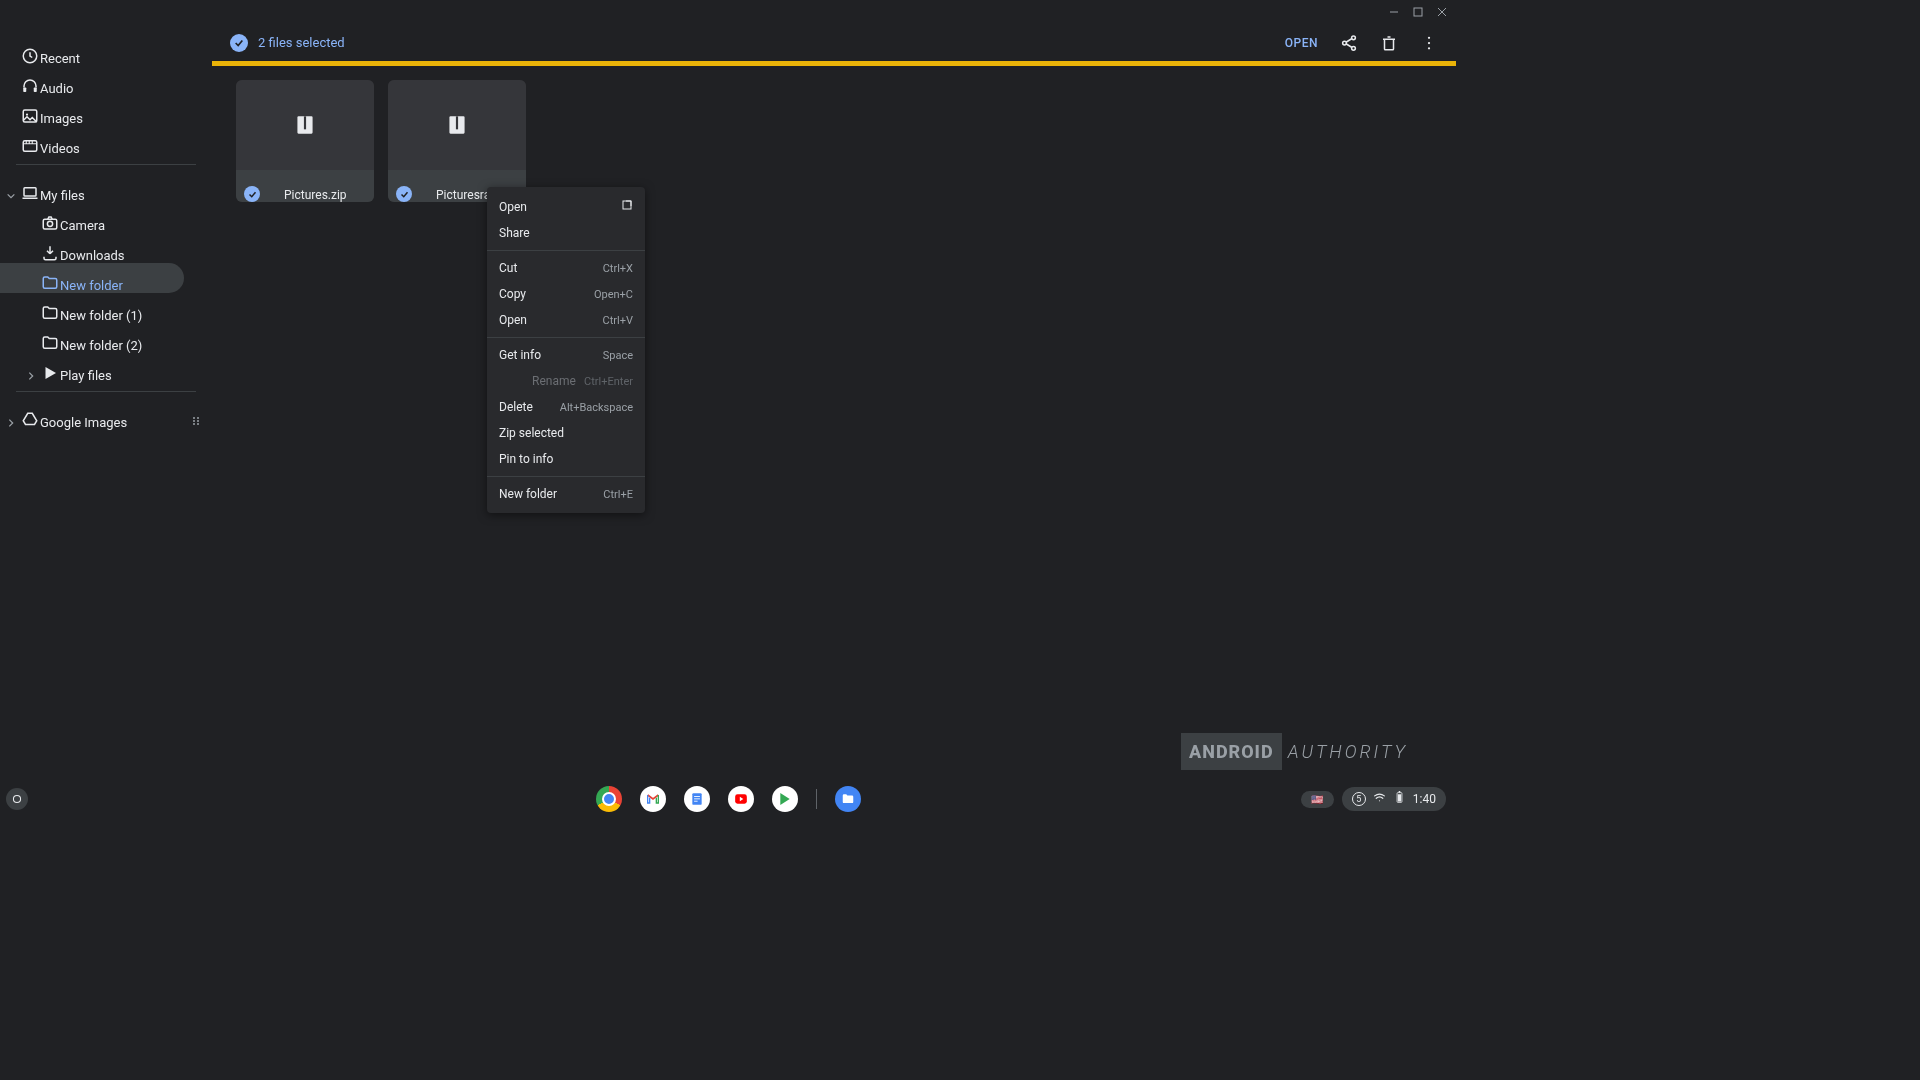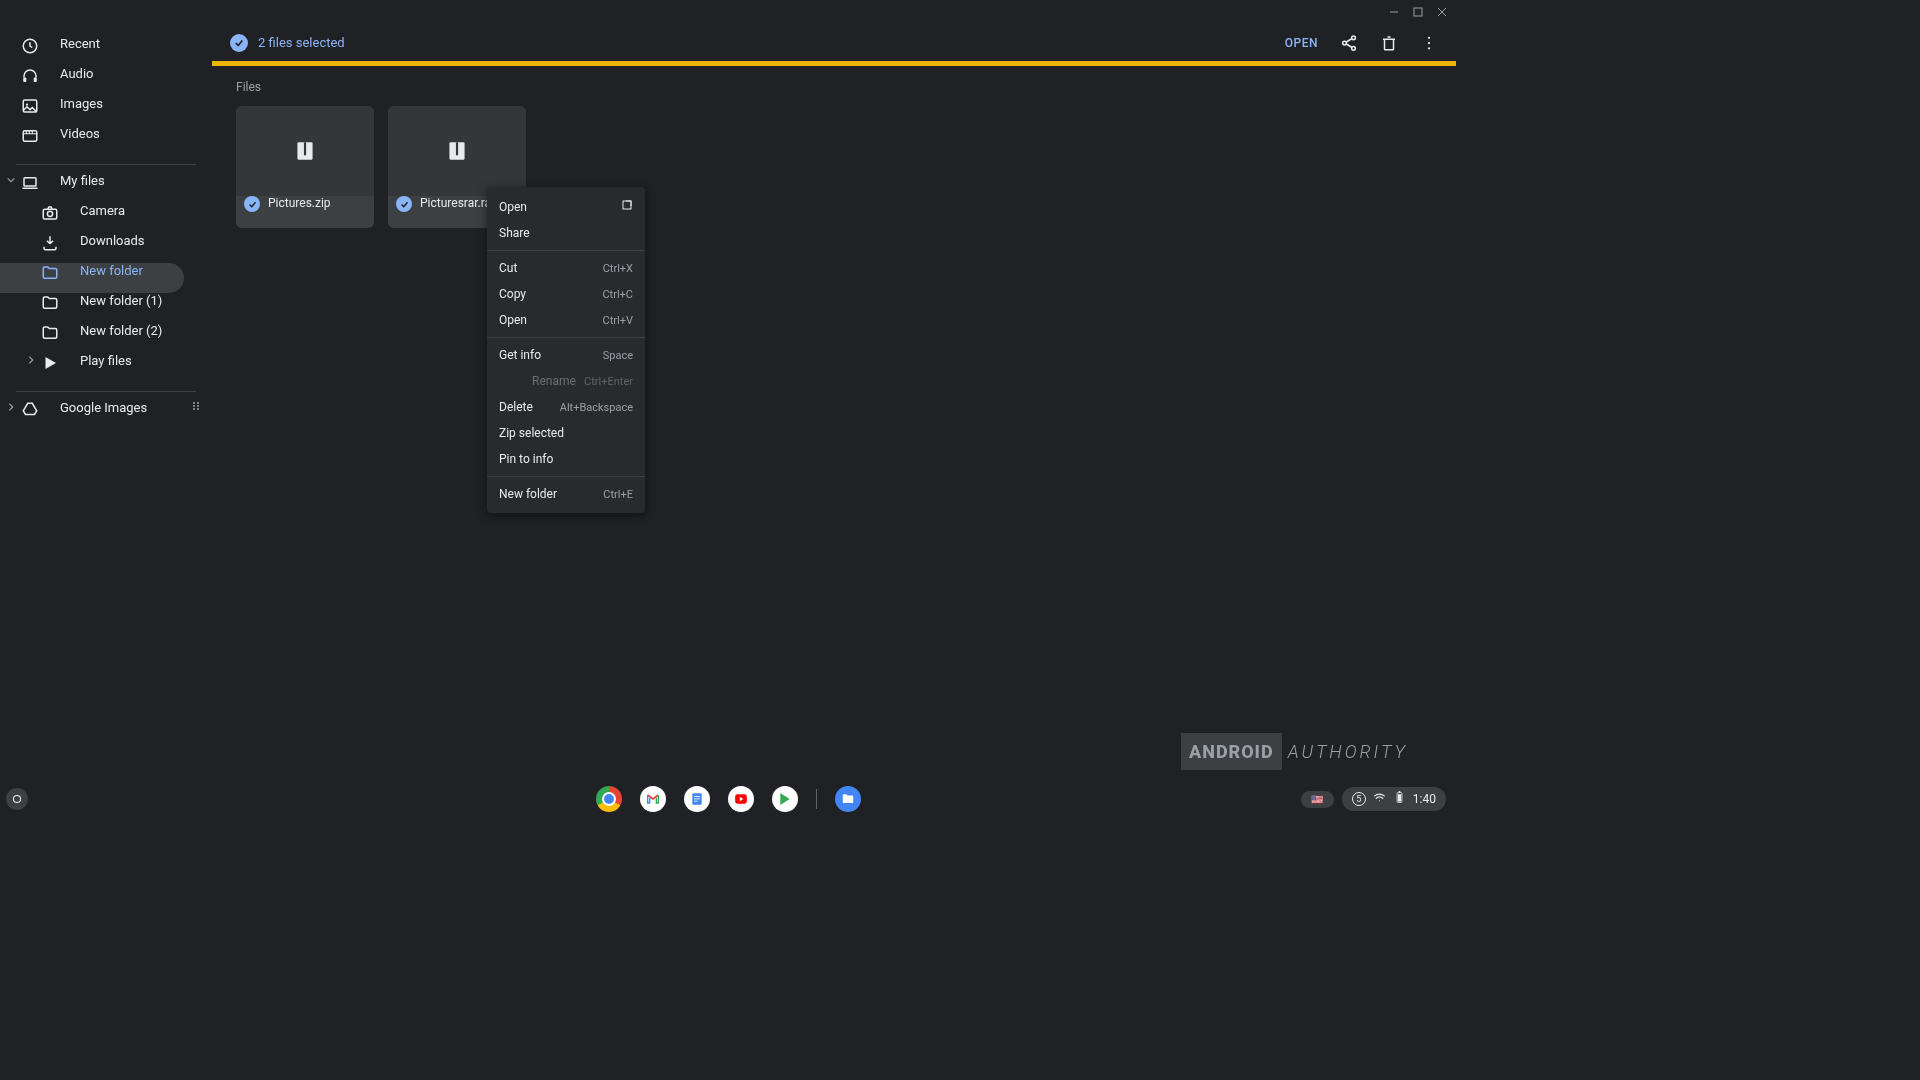--- a/index.html
+++ b/index.html
@@ -4,21 +4,21 @@
 <style>
 * { margin: 0; padding: 0; box-sizing: border-box; font-family: Roboto, Arial, sans-serif; }
 body { background: #202124; color: #e8eaed; width: 1456px; height: 816px; overflow: hidden; position: relative; }
 
 .titlebar { height: 24px; background: #202124; display: flex; justify-content: flex-end; align-items: center; padding-right: 8px; gap: 12px; }
 .titlebar svg { width: 12px; height: 12px; }
 
 .app { display: flex; height: calc(100% - 24px - 34px); }
 
 .sidebar { width: 212px; padding-top: 12px; display: flex; flex-direction: column; }
-.sidebar-item { display: flex; align-items: flex-start; height: 30px; padding-left: 20px; gap: 20px; font-size: 13px; color: #e8eaed; cursor: pointer; border-radius: 0 15px 15px 0; margin-right: 28px; position: relative; }
+.sidebar-item { display: flex; align-items: flex-end; height: 30px; padding-left: 20px; font-size: 13px; color: #e8eaed; cursor: pointer; border-radius: 0 15px 15px 0; margin-right: 28px; position: relative; }
 .sidebar-item.active { background: #3c4043; color: #8ab4f8; }
 .sidebar-item.nested { padding-left: 40px; }
 .sidebar-item .icon { width: 20px; height: 20px; display: flex; align-items: center; justify-content: center; }
 .sidebar-item .chevron { position: absolute; left: 4px; width: 14px; height: 14px; display: flex; align-items: center; justify-content: center; }
 .sidebar-item.nested .chevron { left: 24px; }
 .sidebar-divider { height: 1px; background: #3c4043; margin: 8px 16px 8px 16px; }
 .drag-handle { position: absolute; right: -18px; }
 
 .main { flex: 1; display: flex; flex-direction: column; }
 .topbar { height: 42px; display: flex; align-items: center; padding: 0 18px; border-bottom: 5px solid #eab308; gap: 10px; }
@@ -26,21 +26,21 @@
 .selection-text { color: #8ab4f8; font-size: 13px; flex: 1; }
 .topbar-actions { display: flex; align-items: center; gap: 22px; }
 .open-btn { font-size: 12px; font-weight: 500; letter-spacing: 0.5px; color: #8ab4f8; cursor: pointer; }
 .topbar-icon { width: 18px; height: 18px; cursor: pointer; }
 
 .content { padding: 14px 24px; }
 .section-label { font-size: 12px; color: #9aa0a6; margin-bottom: 12px; }
 .files-grid { display: flex; gap: 14px; }
 .file-tile { width: 138px; border-radius: 6px; overflow: hidden; background: #2d2e31; }
 .file-thumb { height: 90px; background: #35363a; display: flex; align-items: center; justify-content: center; }
-.file-meta { height: 32px; background: #3c4043; display: flex; align-items: flex-start; padding: 0 8px; gap: 8px; }
+.file-meta { height: 32px; background: #3c4043; display: flex; align-items: flex-end; padding: 0 8px; gap: 24px; }
 .file-check { width: 16px; height: 16px; border-radius: 50%; background: #8ab4f8; display: flex; align-items: center; justify-content: center; flex-shrink: 0; }
 .file-name { font-size: 12px; color: #e8eaed; white-space: nowrap; overflow: hidden; text-overflow: ellipsis; }
 
 .context-menu { position: absolute; left: 487px; top: 187px; width: 158px; background: #292a2d; border-radius: 4px; box-shadow: 0 2px 10px rgba(0,0,0,0.5); padding: 6px 0; font-size: 12px; }
 .menu-item { display: flex; justify-content: space-between; align-items: center; padding: 6px 12px; cursor: pointer; color: #e8eaed; }
 .menu-item.disabled { color: #6b6e73; cursor: default; padding-left: 45px; }
 .menu-shortcut { color: #9aa0a6; font-size: 11px; }
 .menu-item.disabled .menu-shortcut { color: #5f6368; }
 .menu-divider { height: 1px; background: #3c4043; margin: 4px 0; }
 .menu-icon-right svg { width: 12px; height: 12px; }
@@ -238,21 +238,20 @@
             </svg></span>
         <span class="topbar-icon"><svg viewBox="0 0 24 24" width="18" height="18">
               <circle cx="12" cy="5" r="1.5" fill="#e8eaed"></circle>
               <circle cx="12" cy="12" r="1.5" fill="#e8eaed"></circle>
               <circle cx="12" cy="19" r="1.5" fill="#e8eaed"></circle>
             </svg></span>
       </div>
     </div>
 
     <div class="content">
-      <div class="section-label">Files</div>
       <div class="files-grid">
         <div class="file-tile">
           <div class="file-thumb">
               <svg viewBox="0 0 24 24" width="26" height="26">
                 <rect x="5" y="4" width="14" height="16" rx="1" fill="#e8eaed"></rect>
                 <rect x="11" y="4" width="2" height="12" fill="#35363a"></rect>
               </svg>
             </div>
           <div class="file-meta">
             <span class="file-check">
@@ -295,21 +294,21 @@
   <div class="menu-item">
     <span>Share</span>
   </div>
   <div class="menu-divider"></div>
   <div class="menu-item">
     <span>Cut</span>
     <span class="menu-shortcut">Ctrl+X</span>
   </div>
   <div class="menu-item">
     <span>Copy</span>
-    <span class="menu-shortcut">Ctrl+C</span>
+    <span class="menu-shortcut">Open+C</span>
   </div>
   <div class="menu-item">
     <span>Open</span>
     <span class="menu-shortcut">Ctrl+V</span>
   </div>
   <div class="menu-divider"></div>
   <div class="menu-item">
     <span>Get info</span>
     <span class="menu-shortcut">Space</span>
   </div>

